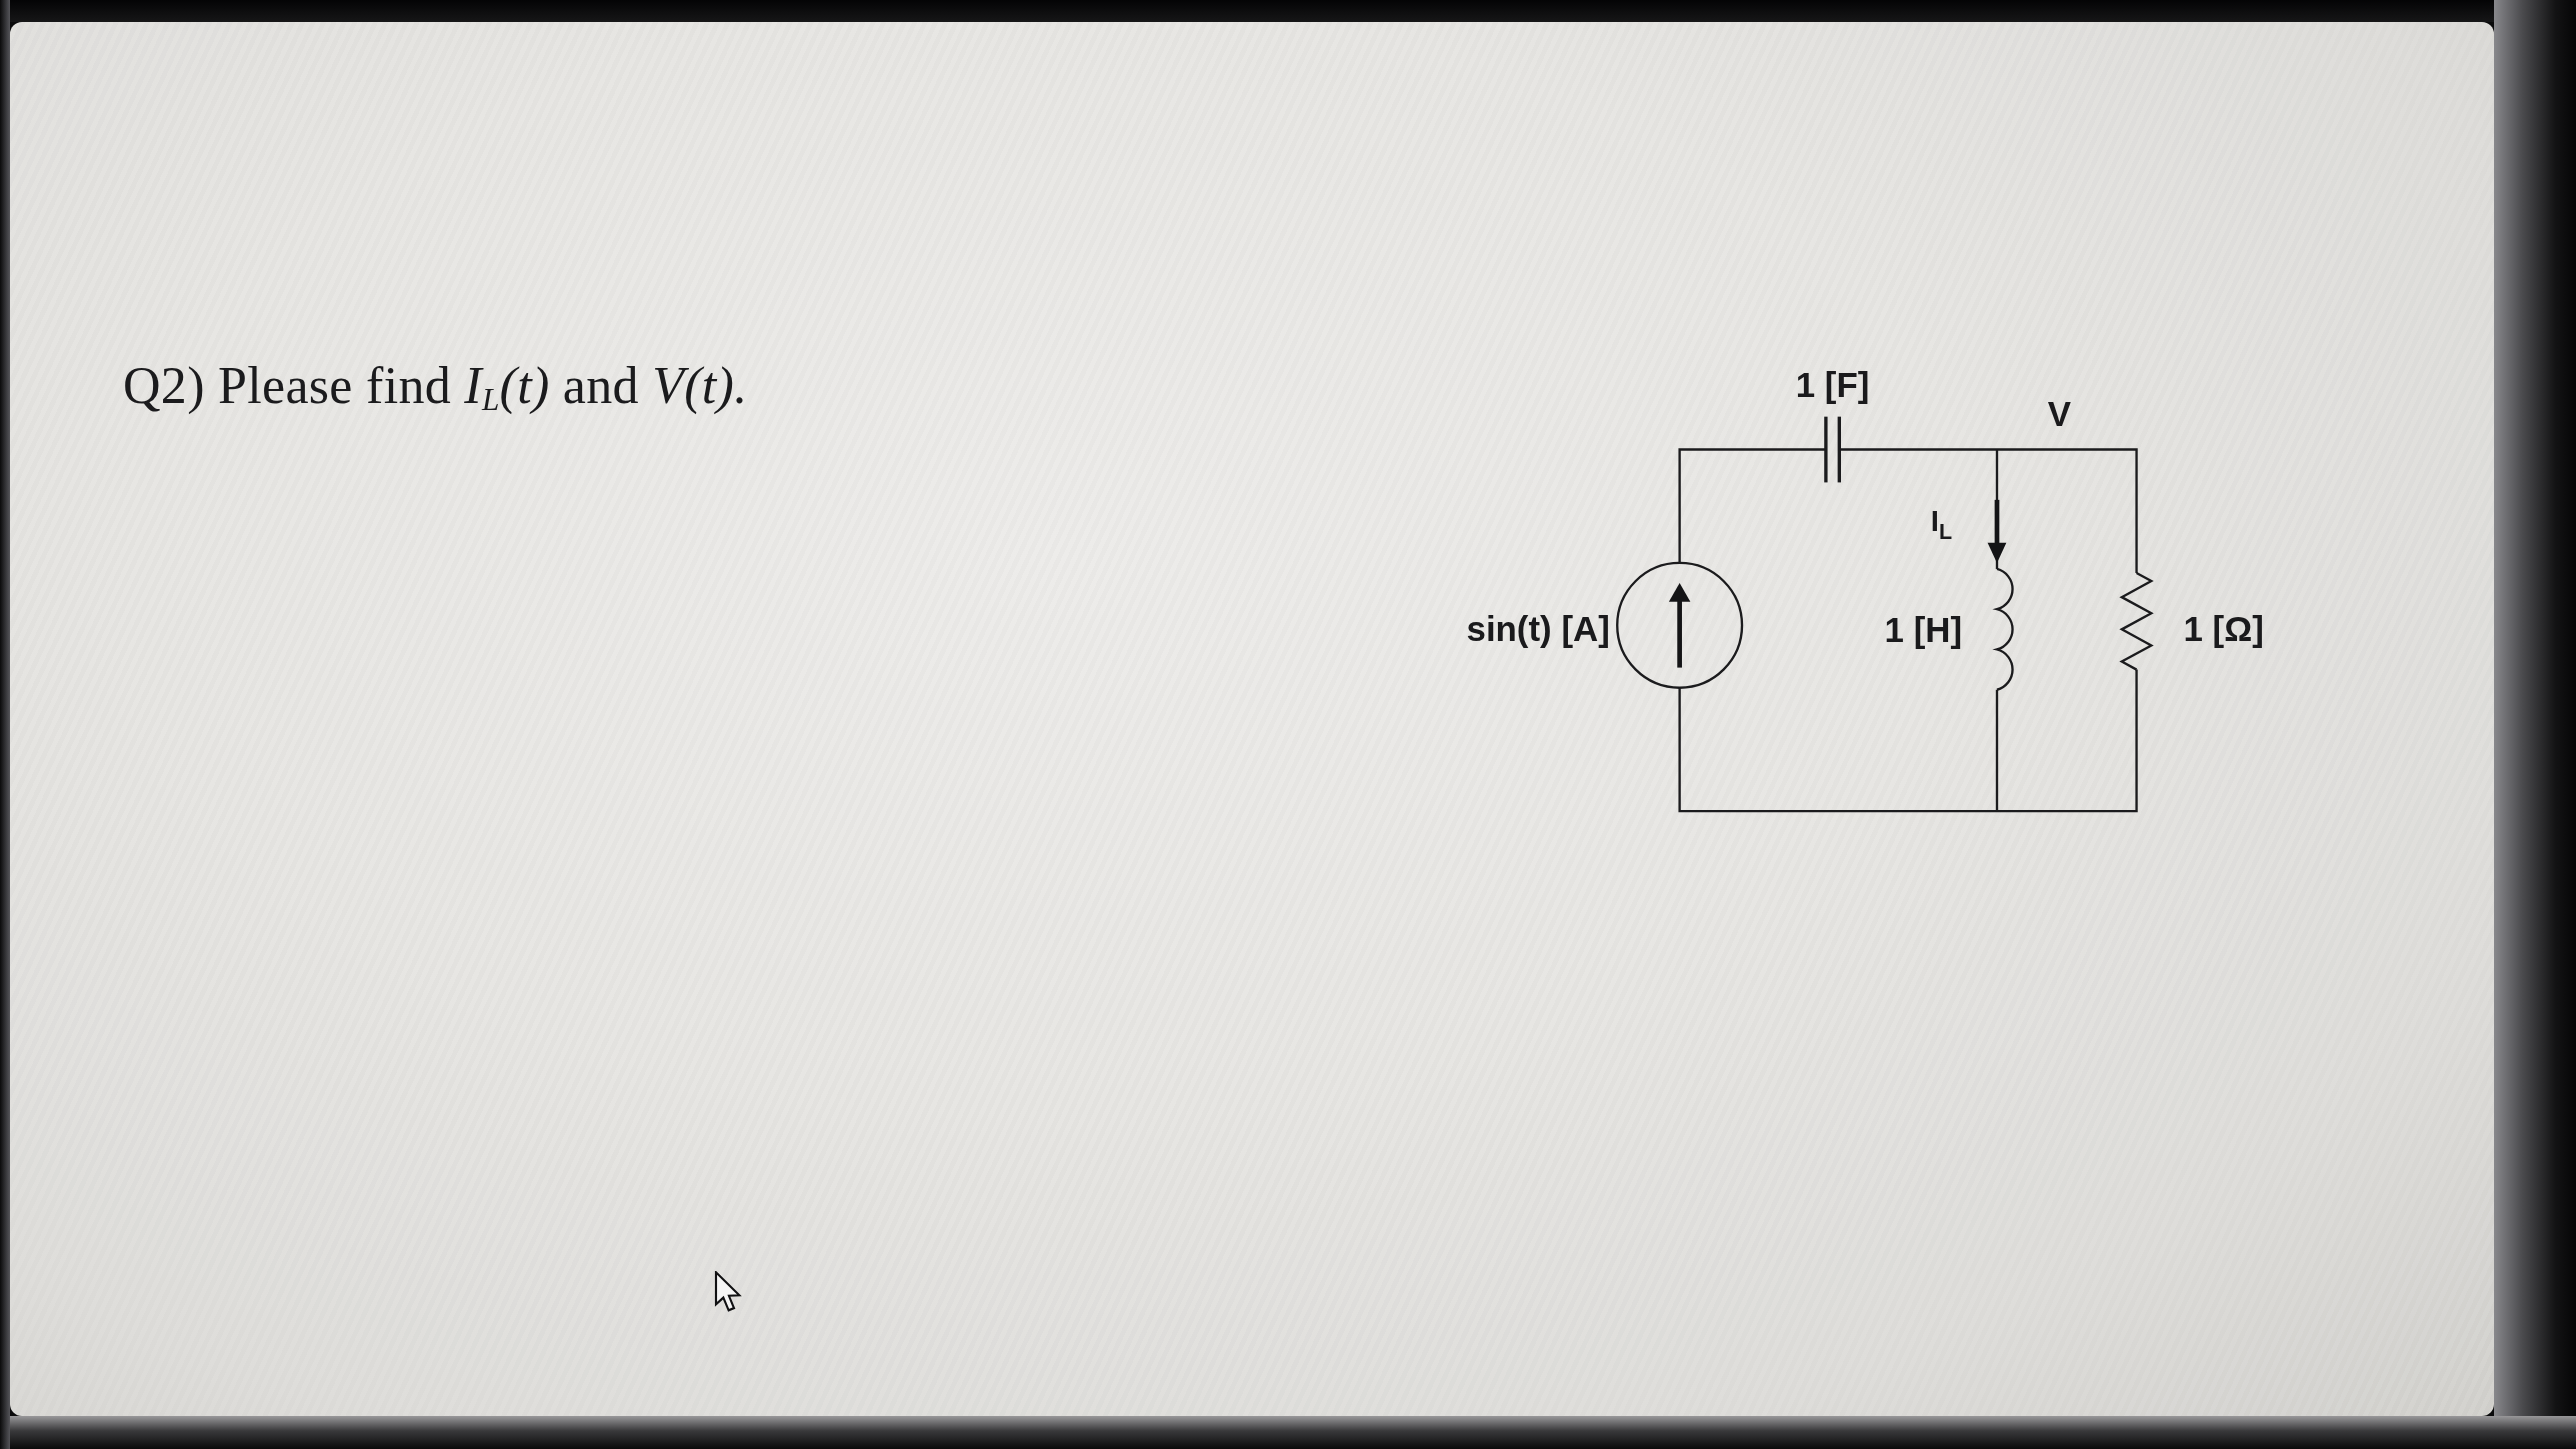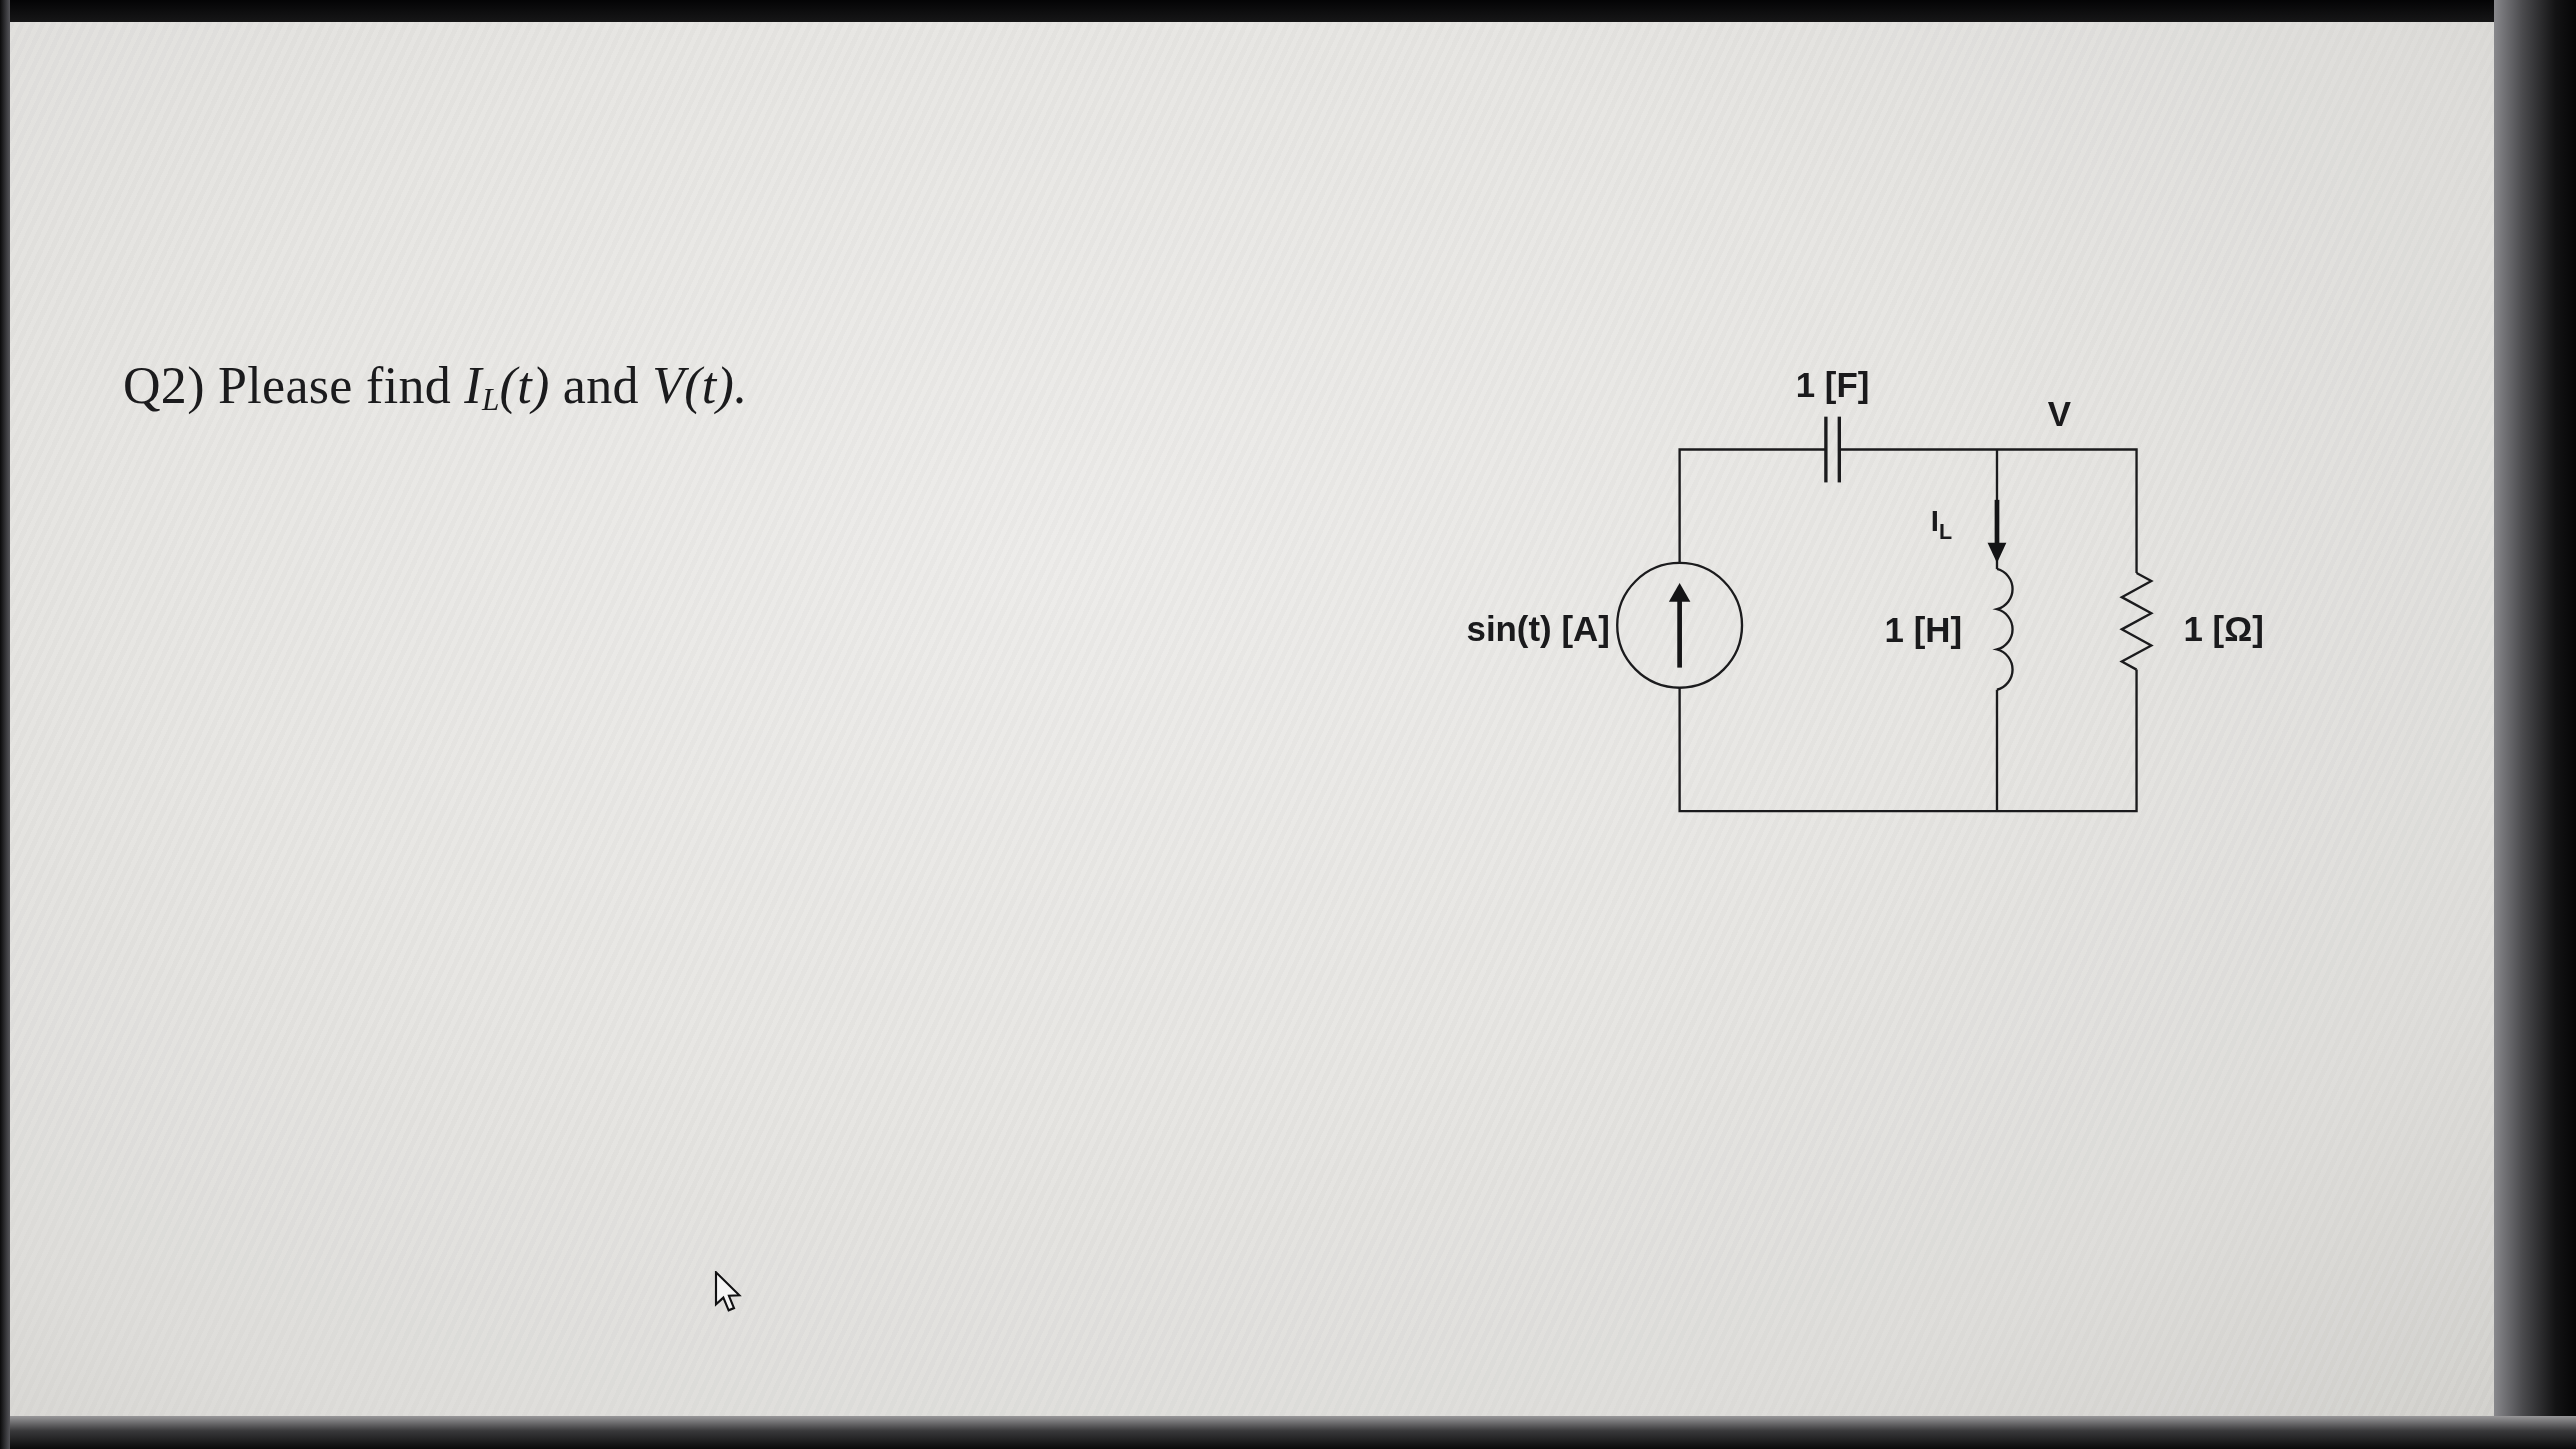--- a/index.html
+++ b/index.html
@@ -31,20 +31,21 @@
   .bezel-left {
     position: absolute; left: 0; top: 0; width: 10px; height: 100%;
     background: linear-gradient(to right, #0a0a0b, #55555a);
   }
   .screen {
     position: absolute;
     left: 10px; top: 21.5px; right: 82px; bottom: 33px;
     background:
       repeating-linear-gradient(115deg, rgba(0,0,0,0.015) 0 4.7px, rgba(255,255,255,0.012) 4.7px 9.4px),
       radial-gradient(ellipse at 42% 38%, #edecea 0%, #e7e6e3 45%, #deddda 78%, #d2d1cd 100%);
+    border-radius: 12px;
   }
   .question {
     position: absolute;
     left: 113px;
     top: 334px;
     font-size: 52px;
     color: #1b1b1d;
     letter-spacing: 0.3px;
     white-space: nowrap;
   }

